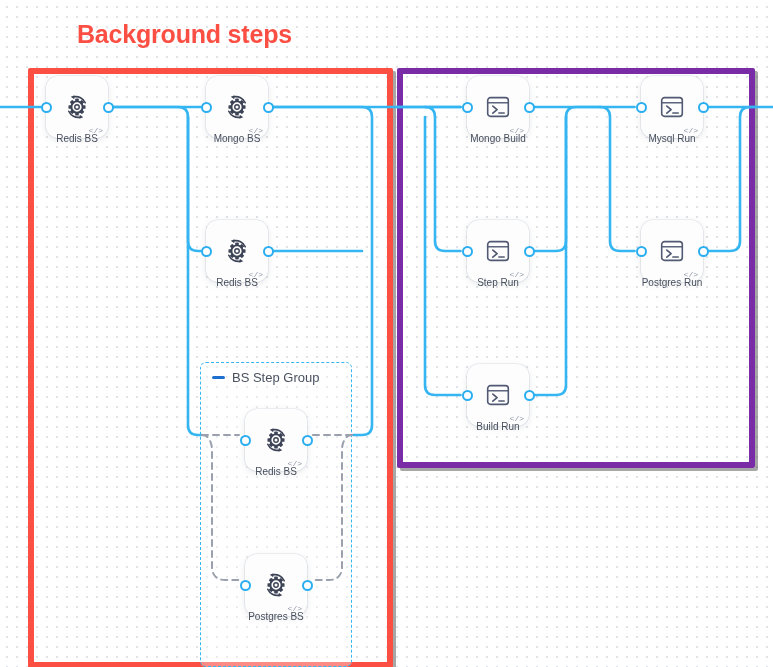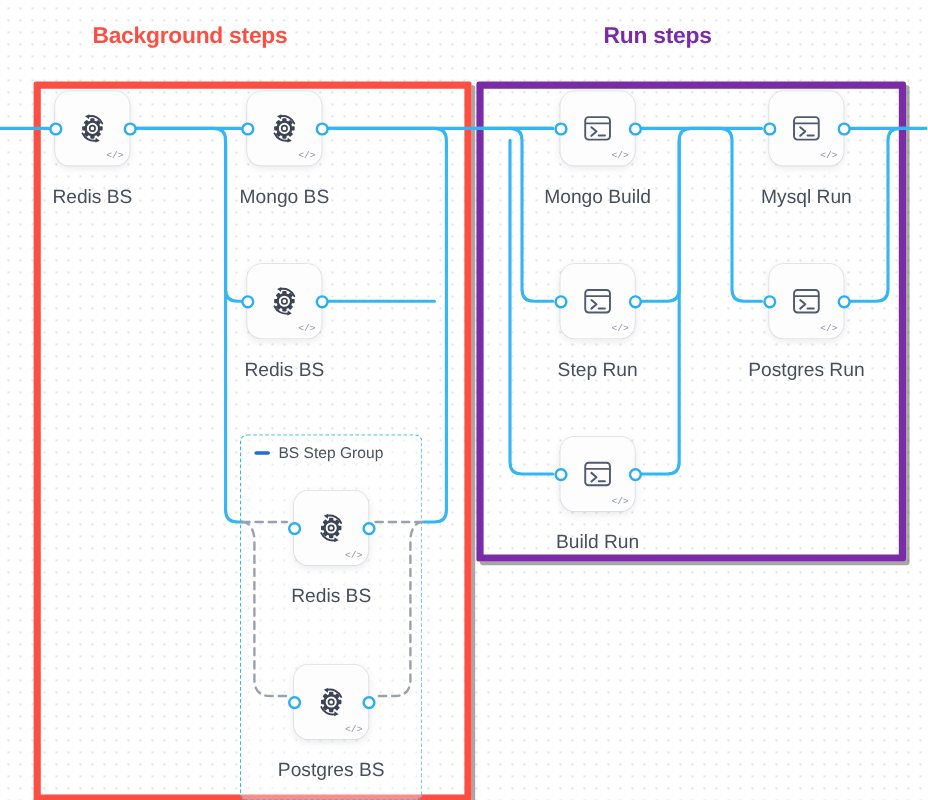--- a/index.html
+++ b/index.html
@@ -20,21 +20,21 @@
     overflow: hidden;
     background-color: #ffffff;
     background-image: radial-gradient(circle, #dfe2e6 1px, transparent 1.1px);
     background-size: 10px 10px;
     background-position: 2px 2px;
   }
 
   
   .section-title {
     position: absolute;
-    font-size: 19px;
+    font-size: 25px;
     font-weight: bold;
     letter-spacing: -0.2px;
     white-space: nowrap;
     user-select: none;
   }
   #title-background { left: 77px;  top: 20px; color: #fb4f44; }
   #title-run        { left: 503px; top: 20px; color: #7a2ba6; }
 
   
   .frame {
@@ -151,36 +151,35 @@
     background: #ffffff;
     border-radius: 50%;
     top: 25.5px;
     z-index: 5;
   }
   .port.left  { left: -5.5px; }
   .port.right { right: -5.5px; }
 
   .node-label {
     position: absolute;
-    top: 80px;
+    top: 57px;
     left: 50%;
     transform: translateX(-50%);
-    font-size: 16px;
+    font-size: 10px;
     color: #474f5d;
     white-space: nowrap;
     user-select: none;
   }
 </style>
 </head>
 <body>
 
 <div id="canvas">
 
   <div class="section-title" id="title-background">Background steps</div>
-  <div class="section-title" id="title-run">Run steps</div>
 
   <div class="frame" id="frame-background" style="left: 28px; top: 68px; width: 365px; height: 600px; border-color: rgb(251, 79, 68);"></div>
   <div class="frame" id="frame-run" style="left: 397px; top: 68px; width: 358px; height: 400px; border-color: rgb(122, 43, 166);"></div>
 
   <div id="step-group"></div>
   <div id="step-group-header">
     <span class="collapse-dash"></span>
     <span>BS Step Group</span>
   </div>
 

